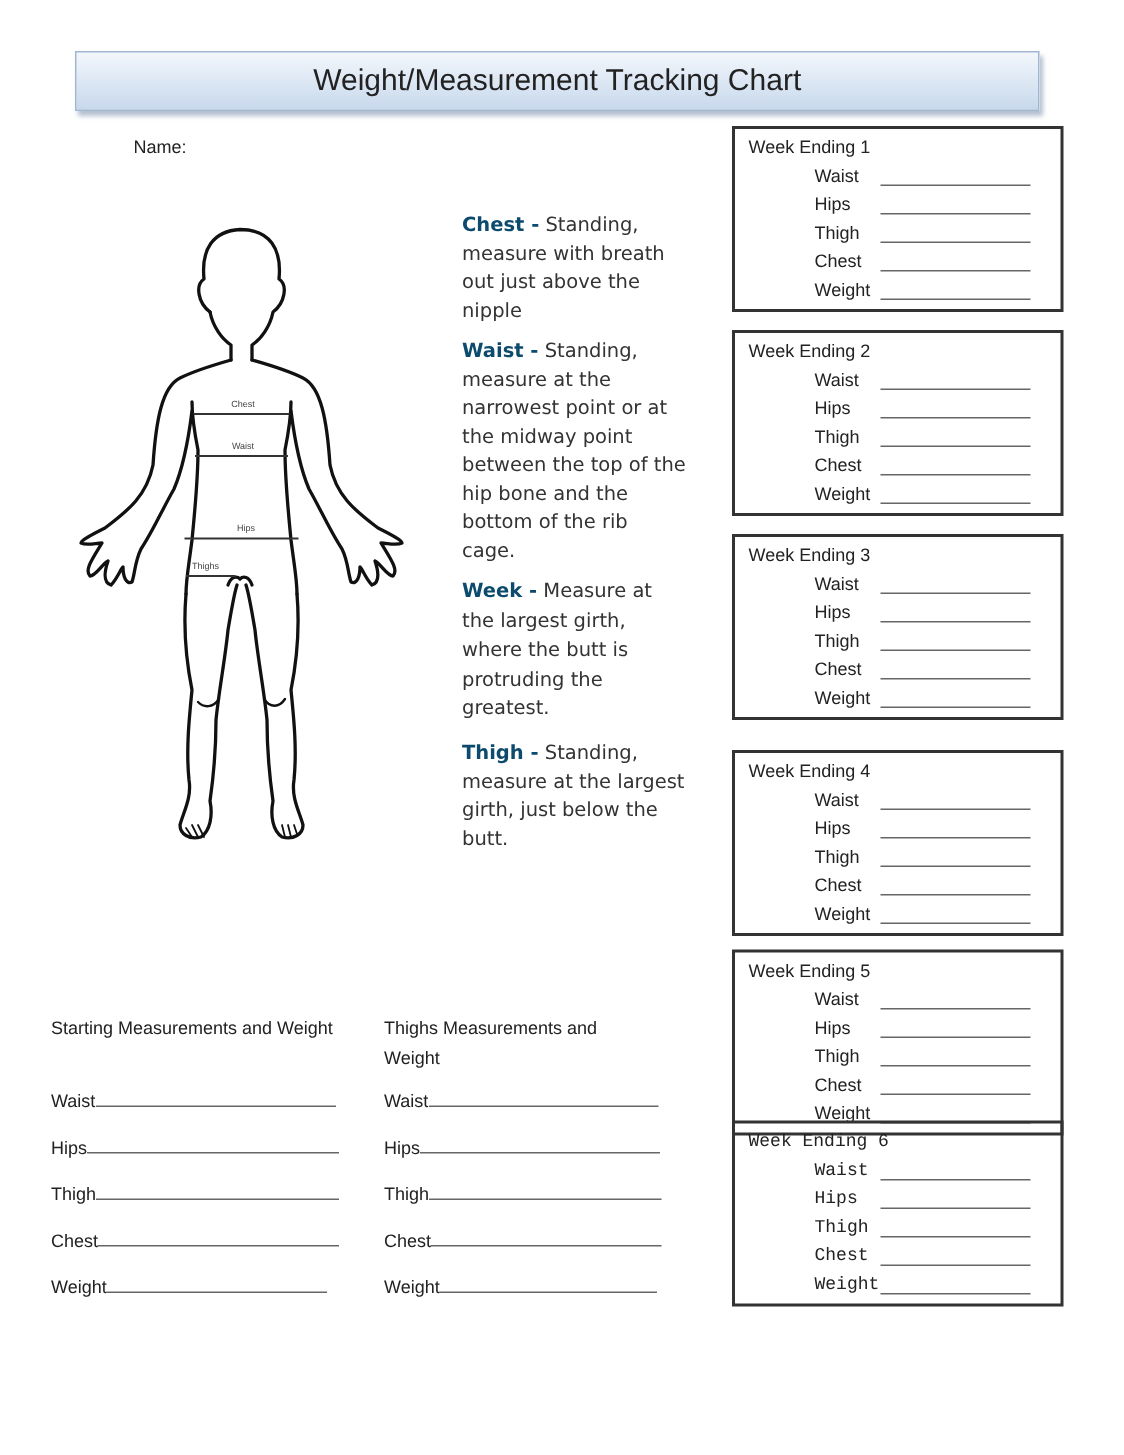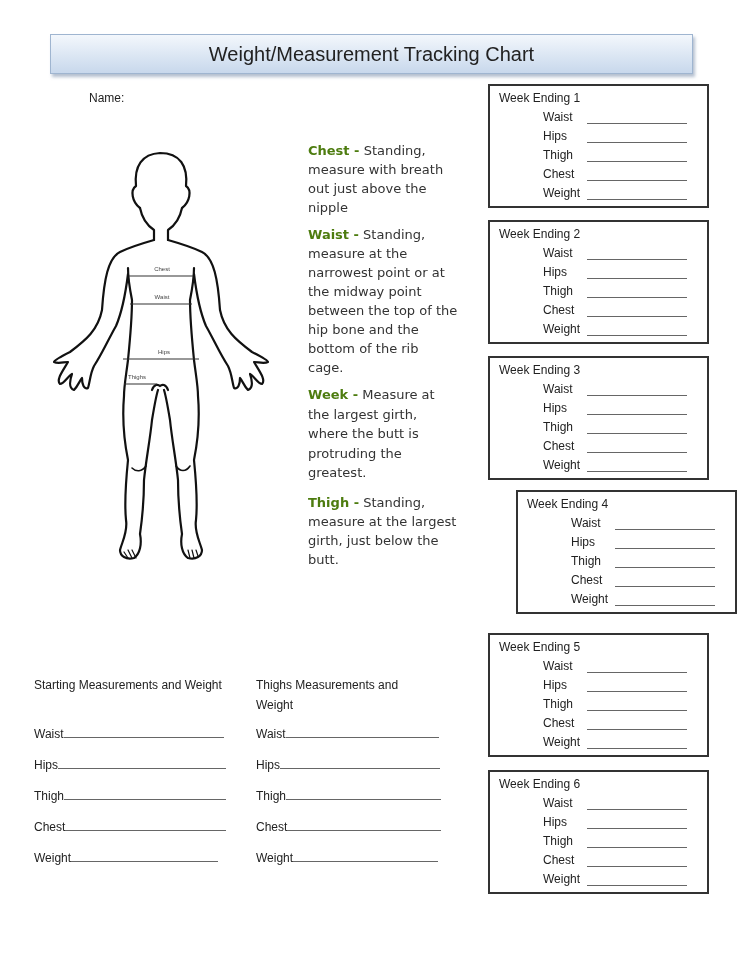--- a/index.html
+++ b/index.html
@@ -11,21 +11,21 @@
     border:1px solid #9fb5d0; box-shadow:2px 3px 3px rgba(120,140,170,0.55);
     display:flex; align-items:center; justify-content:center;
     font-size:20px; color:#222;
   }
   .name-label { position:absolute; left:89px; top:91px; font-size:12px; color:#222; }
 
   .figure { position:absolute; left:40px; top:140px; width:250px; height:430px; }
 
   .desc { position:absolute; left:308px; width:150px;
           font-family:"DejaVu Sans", sans-serif; font-size:13px; line-height:19px; color:#333; }
-  .desc b { color:#4d7c0f; }
+  .desc b { color:#0c4a6e; }
 
   .week-box { position:absolute; left:488px; width:221px; height:124px;
               border:2px solid #333; box-sizing:border-box; }
   .week-title { position:absolute; left:9px; top:5px; font-size:12px; color:#222; }
   .week-row { position:absolute; left:53px; font-size:12px; color:#222; width:150px; height:16px; }
   .week-row .lbl { position:absolute; left:0; top:0; }
   .week-row .line { position:absolute; left:44px; top:13px; width:100px; border-bottom:1px solid #666; }
 
   .summary-col { position:absolute; top:675px; font-size:12px; color:#222; }
   .summary-head { line-height:20px; width:200px; }
@@ -155,21 +155,21 @@
       </div>
       <div class="week-row" style="top: 81px;">
         <span class="lbl">Chest</span>
         <span class="line"></span>
       </div>
       <div class="week-row" style="top: 100px;">
         <span class="lbl">Weight</span>
         <span class="line"></span>
       </div>
     </div>
-    <div class="week-box" style="top: 490px; margin-left: 28px;">
+    <div class="week-box" style="top: 500px;">
       <div class="week-title">Week Ending 4</div>
       <div class="week-row" style="top: 24px;">
         <span class="lbl">Waist</span>
         <span class="line"></span>
       </div>
       <div class="week-row" style="top: 43px;">
         <span class="lbl">Hips</span>
         <span class="line"></span>
       </div>
       <div class="week-row" style="top: 62px;">
@@ -201,21 +201,21 @@
       </div>
       <div class="week-row" style="top: 81px;">
         <span class="lbl">Chest</span>
         <span class="line"></span>
       </div>
       <div class="week-row" style="top: 100px;">
         <span class="lbl">Weight</span>
         <span class="line"></span>
       </div>
     </div>
-    <div class="week-box" style="top: 770px;">
+    <div class="week-box" style="top: 747px; font-family: Liberation Mono, monospace;">
       <div class="week-title">Week Ending 6</div>
       <div class="week-row" style="top: 24px;">
         <span class="lbl">Waist</span>
         <span class="line"></span>
       </div>
       <div class="week-row" style="top: 43px;">
         <span class="lbl">Hips</span>
         <span class="line"></span>
       </div>
       <div class="week-row" style="top: 62px;">

